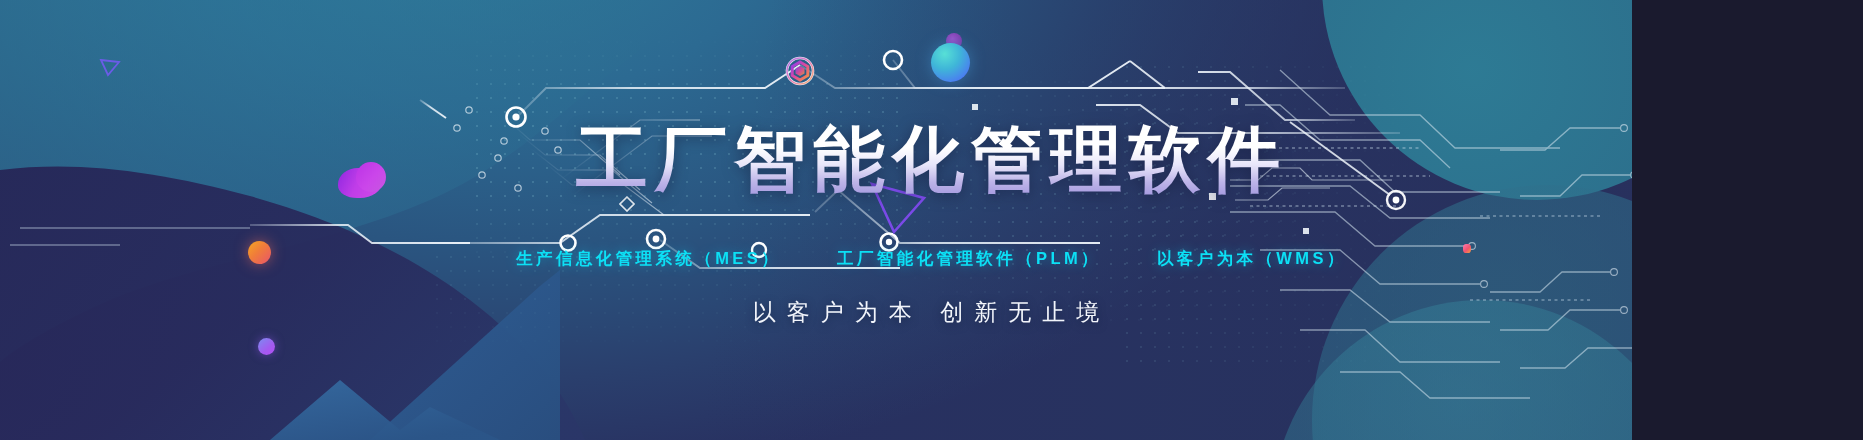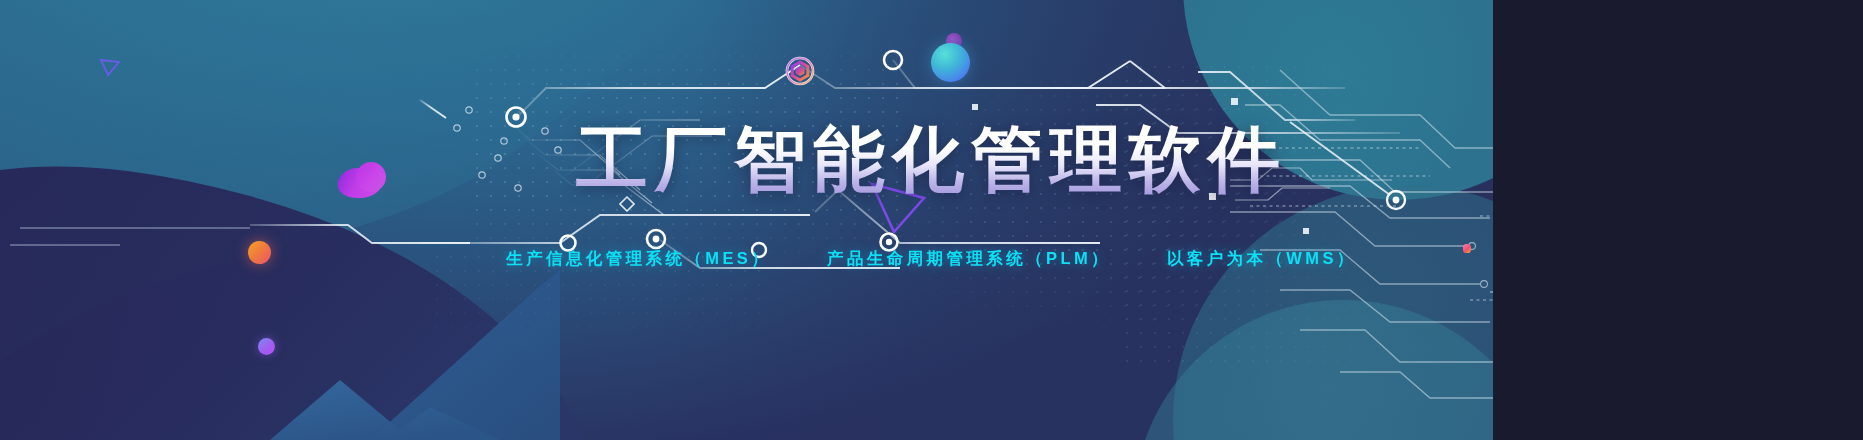--- a/index.html
+++ b/index.html
@@ -1,20 +1,20 @@
 <!DOCTYPE html>
 <html><head>
 <meta charset="utf-8">
 <style>
   html,body{margin:0;padding:0;background:#1a1a2e;}
   body{font-family:"Liberation Sans","DejaVu Sans",sans-serif;}
 
   .banner{
     position:relative;
-    width:1493px;height:440px;
+    width:1632px;height:440px;
     overflow:hidden;
     background:#0f766e;
   }
 
   
   .bg-base{
     position:absolute;inset:0;
     background:
       radial-gradient(900px 560px at 30% -18%, #2f7d9b 0%, #2c6a92 32%, #2a5580 58%, #2a3f6d 82%, #283060 100%),
       linear-gradient(115deg,#2d5177 0%,#2b4a75 28%,#2a3e6c 55%,#27315f 78%,#262a57 100%);
@@ -378,18 +378,19 @@
   <div class="blob-magenta"></div>
 
   <div class="vline vline-1"></div>
   <div class="vline vline-2"></div>
   <div class="vdot"></div>
 
   <div class="content">
     <div class="title">工厂智能化管理软件</div>
     <div class="systems">
       <span>生产信息化管理系统（MES）</span>
-      <span>产品生命周期管理系统（PLM）</span>
+      <span>工厂智能化管理软件（PLM）</span>
       <span>以客户为本（WMS）</span>
     </div>
+    <div class="tagline">以客户为本 创新无止境</div>
   </div>
 
 </div>
 
 </body></html>

